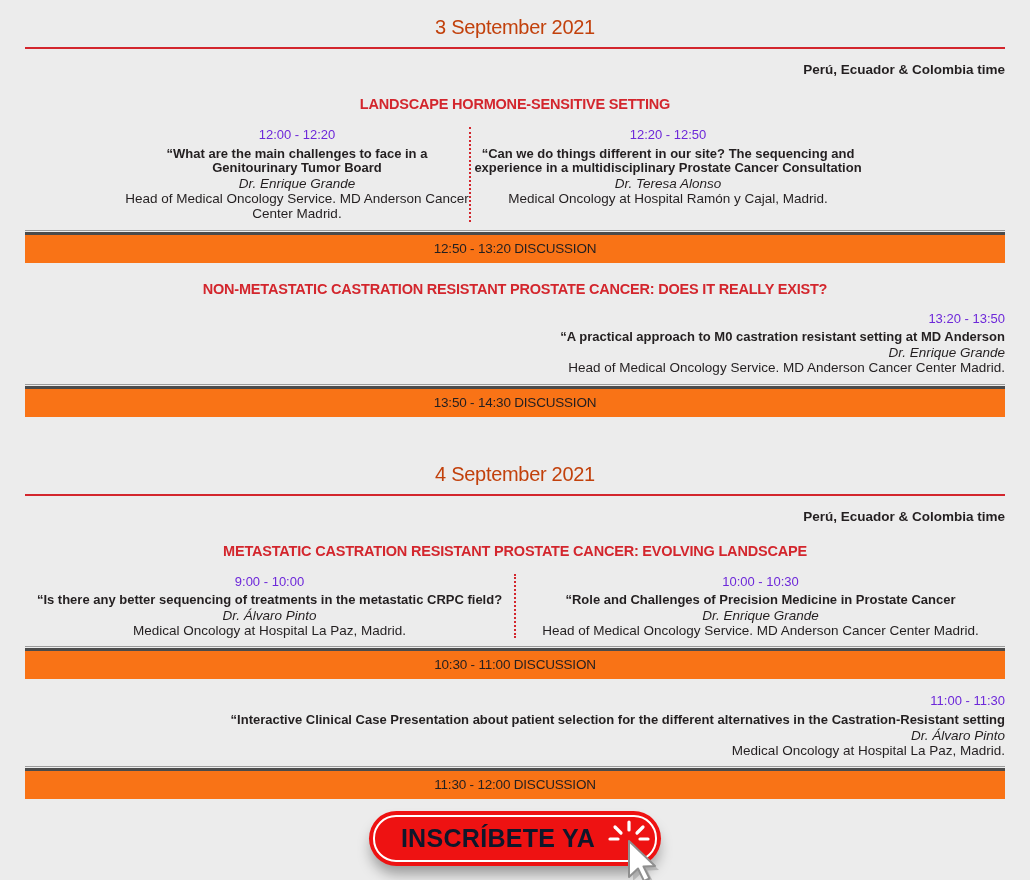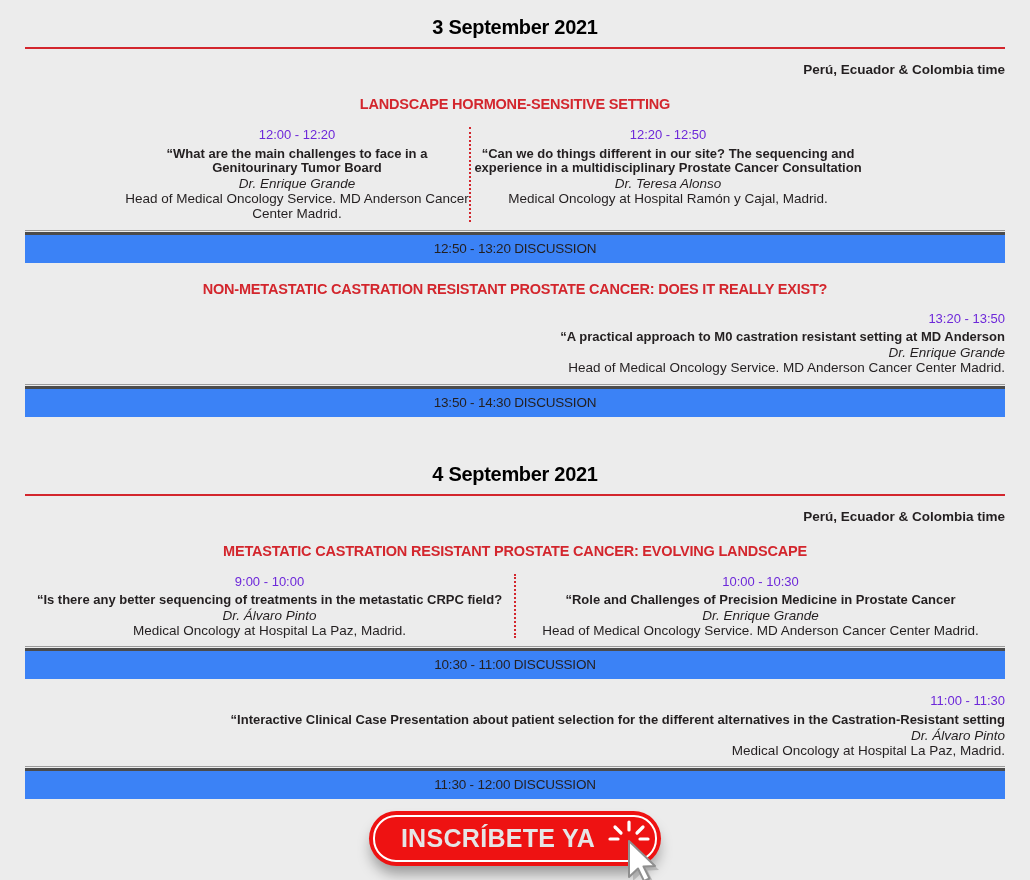--- a/index.html
+++ b/index.html
@@ -6,21 +6,21 @@
   html,body { width:1030px; height:880px; }
   body {
     background:#ececec;
     font-family:"Liberation Sans","DejaVu Sans",sans-serif;
     color:#231f20;
     overflow:hidden;
   }
   .page { width:1030px; height:880px; padding:0 25px; }
 
   .day-title {
-    text-align:center; color:#000000; font-weight:bold;
+    text-align:center; color:#c2410c; font-weight:normal;
     font-size:20px; letter-spacing:-0.3px;
   }
   .day1 .day-title { padding-top:16px; }
   .day2 .day-title { padding-top:46px; }
 
   .red-rule { border-top:2px solid #d3262d; margin-top:8px; }
 
   .timezone {
     margin-top:13px; text-align:right; font-weight:bold; font-size:13.5px;
   }
@@ -41,39 +41,39 @@
   .session, .session-single { text-align:center; }
   .session-single { margin-top:14px;text-align:right; }
   .s-time  { color:#6d28d9; font-size:13px; line-height:1.2; margin-bottom:4px; }
   .s-title { font-weight:bold; font-size:13px; line-height:1.13; }
   .s-speaker { font-style:italic; font-size:13.5px; line-height:1.13; }
   .s-affil { font-size:13.5px; line-height:1.13; }
 
   .disc { margin-top:8px; }
   .disc-rule { height:5px; border-top:1px solid #9b9b9b; border-bottom:3px solid #4b4b4b; }
   .disc-band {
-    background:#3b82f6; text-align:center; padding:6px 0 7px;
+    background:#f97316; text-align:center; padding:6px 0 7px;
     font-size:13.5px; letter-spacing:-0.2px;
   }
   .day1 .section2 .section-heading { margin-top:18px; }
 
   .cta-row { margin-top:12px; text-align:center; }
   .cta {
     position:relative; display:inline-block;
     width:292px; height:55px;
     background:#ee1212; border:none; border-radius:28px;
     cursor:pointer;
     box-shadow:0 10px 14px -2px rgba(0,0,0,0.35);
   }
   .cta-ring {
     position:absolute; inset:4px; border:2px solid #ffffff;
     border-radius:23px; pointer-events:none;
   }
   .cta-label {
-    position:relative; color:#e5e5e5; font-weight:bold; font-size:25px;
+    position:relative; color:#0f172a; font-weight:bold; font-size:25px;
     letter-spacing:0.3px; padding-right:34px; line-height:55px;
     display:inline-block;
   }
   .cursor-icon {
     position:absolute; right:-16px; top:8px; width:70px; height:72px;
     overflow:visible; pointer-events:none;
   }
 </style>
 </head>
 <body>

